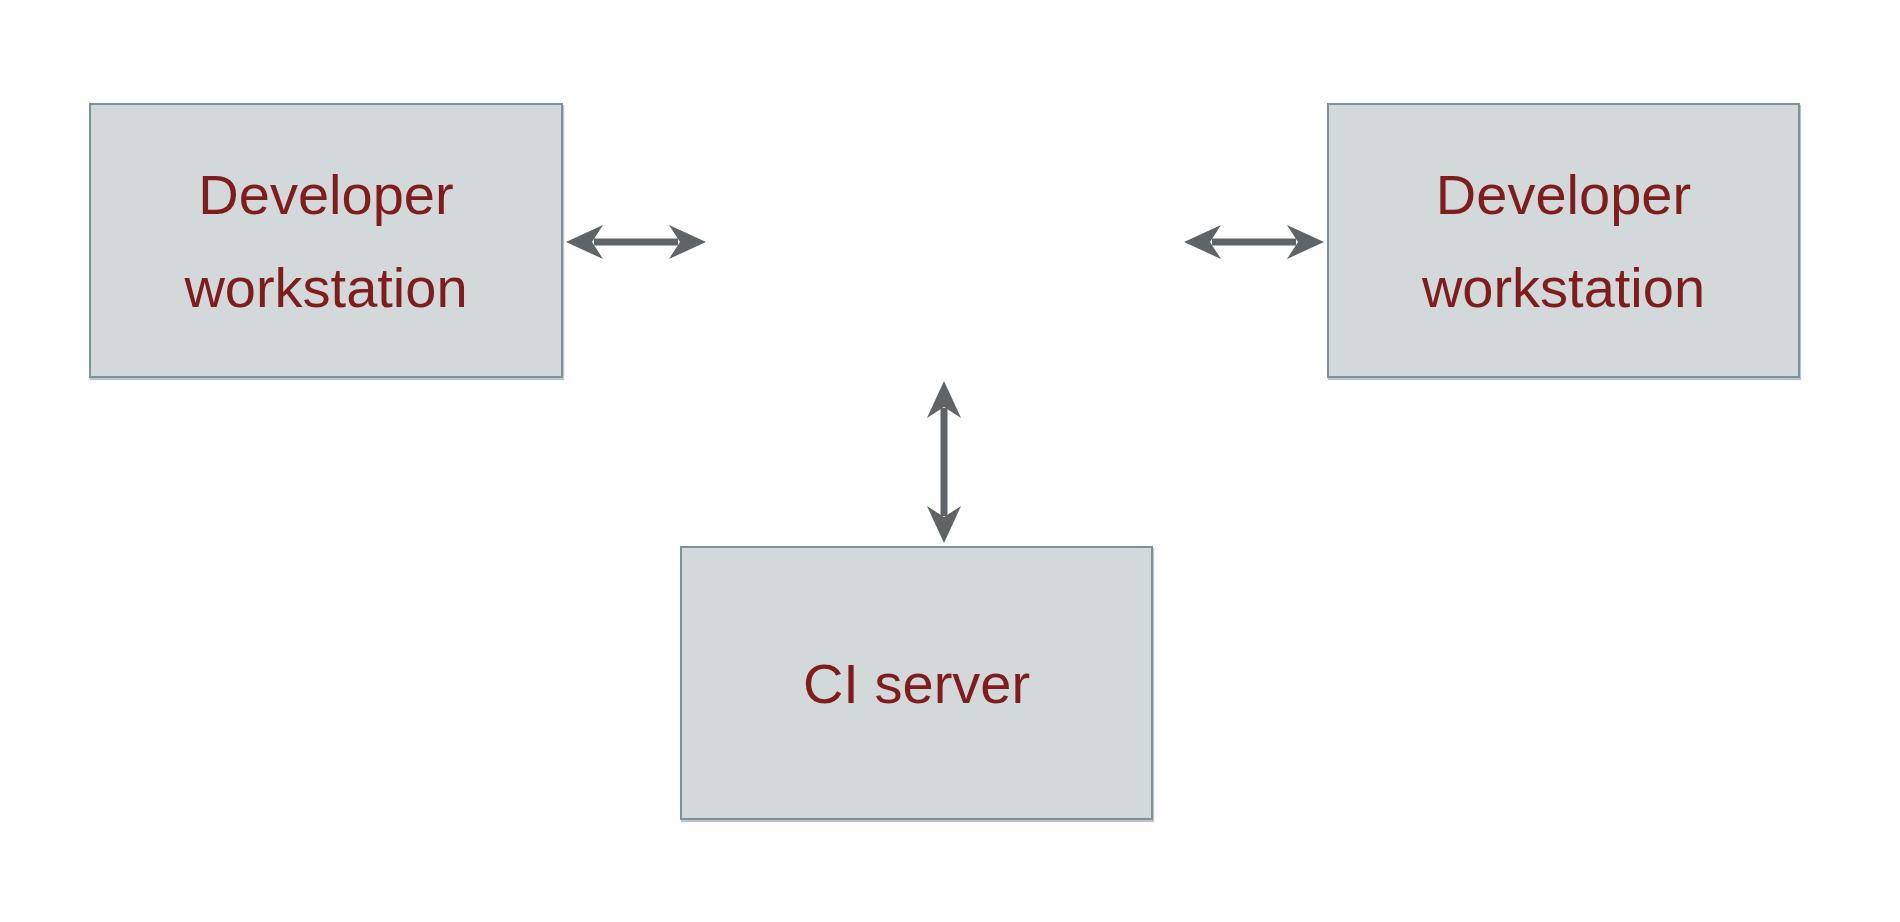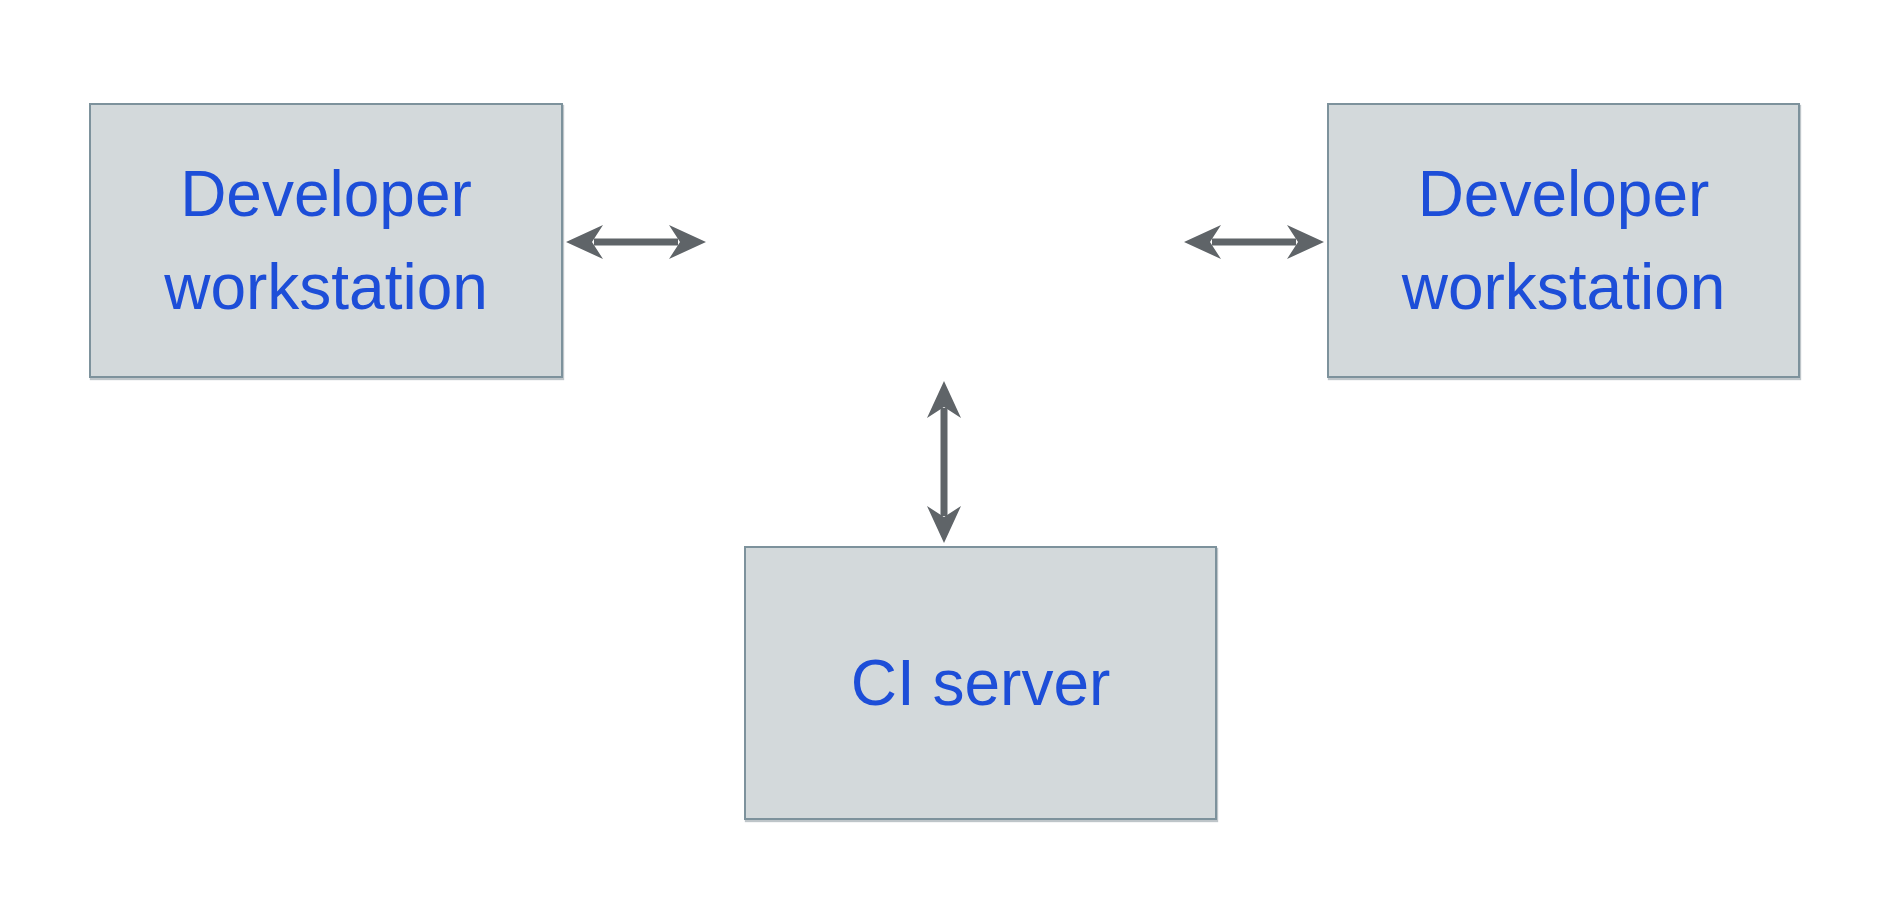--- a/index.html
+++ b/index.html
@@ -28,30 +28,30 @@
     box-sizing: border-box;
     background: #d3d9db;
     border: 2px solid #7d929c;
     box-shadow: 1px 2px 1px rgba(70, 90, 100, 0.35);
     display: flex;
     align-items: center;
     justify-content: center;
     text-align: center;
   }
   .node-label {
-    color: #1d4ed8;
-    font-size: 64px;
+    color: #7f1d1d;
+    font-size: 56px;
     line-height: 93px;
     white-space: pre-line;
     letter-spacing: 0px;
   }
   .node-dev-left   { left:  89px; top: 103px; width: 474px; height: 275px; }
   .node-cache      { left: 708px; top: 103px; width: 473px; height: 275px; }
   .node-dev-right  { left: 1327px; top: 103px; width: 473px; height: 275px; }
-  .node-ci         { left: 744px; top: 546px; width: 473px; height: 274px; }
+  .node-ci         { left: 680px; top: 546px; width: 473px; height: 274px; }
   .edge-shape { fill: #5f6468; stroke: none; }
   .edge-shaft { stroke: #5f6468; stroke-width: 7; fill: none; }
 </style>
 </head>
 <body>
 
 <div class="canvas">
 
   <svg class="edges-layer" width="1900" height="922" viewBox="0 0 1900 922" xmlns="http://www.w3.org/2000/svg">
 

